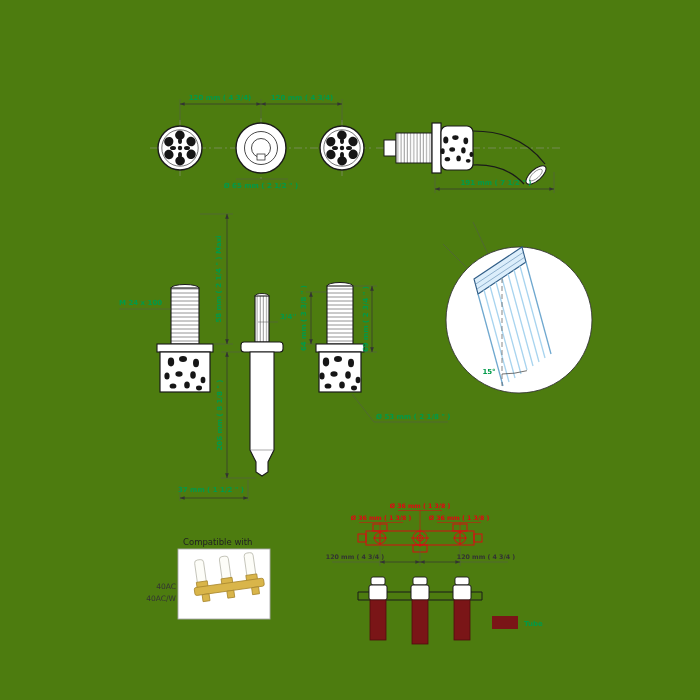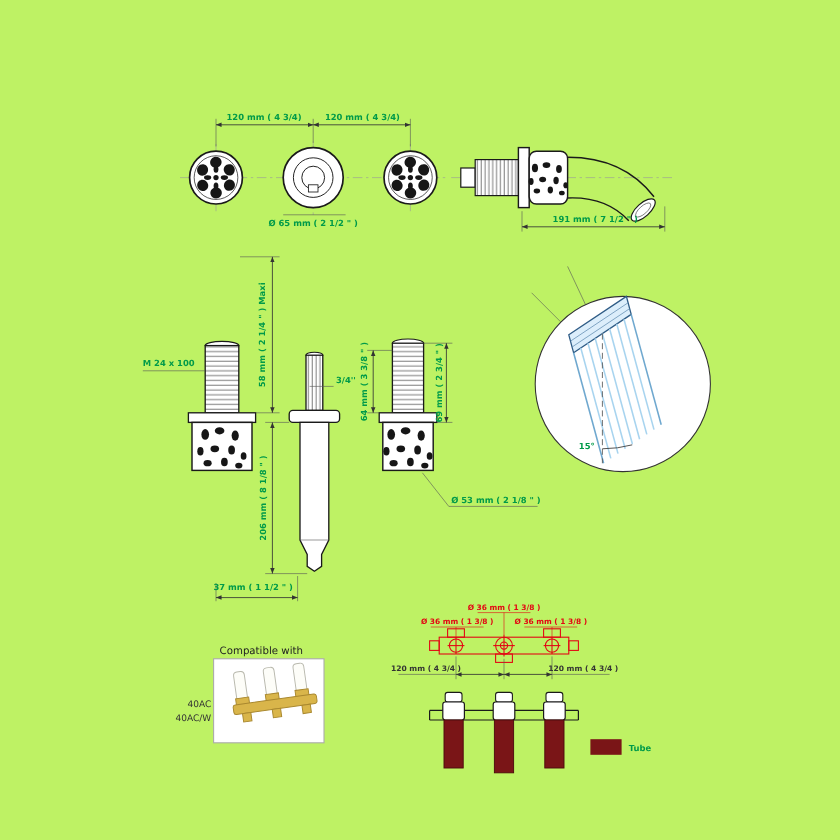--- a/index.html
+++ b/index.html
@@ -1,16 +1,16 @@
 <!DOCTYPE html>
 <html><head>
 <meta charset="utf-8">
 <style>
   html,body{margin:0;padding:0;background:#ffffff;}
-  .stage{width:700px;height:700px;position:relative;background:#bef264;overflow:hidden;}
+  .stage{width:700px;height:700px;position:relative;background:#4d7c0f;overflow:hidden;}
   svg{display:block;font-family:"DejaVu Sans",sans-serif;}
   text{font-family:"DejaVu Sans",sans-serif;}
   .dim{fill:#009A49;font-size:7px;font-weight:bold;}
   .dimv{fill:#009A49;font-size:7px;font-weight:bold;}
   .dark{fill:#333;font-size:6.3px;font-weight:bold;}
   .red{fill:#E30613;font-size:6.2px;font-weight:bold;}
   .ttl{fill:#222;font-size:8.5px;}
   .model{fill:#333;font-size:7.5px;}
   .ext{stroke:#555;stroke-width:0.5;fill:none;}
   .dln{stroke:#333;stroke-width:0.7;fill:none;}

